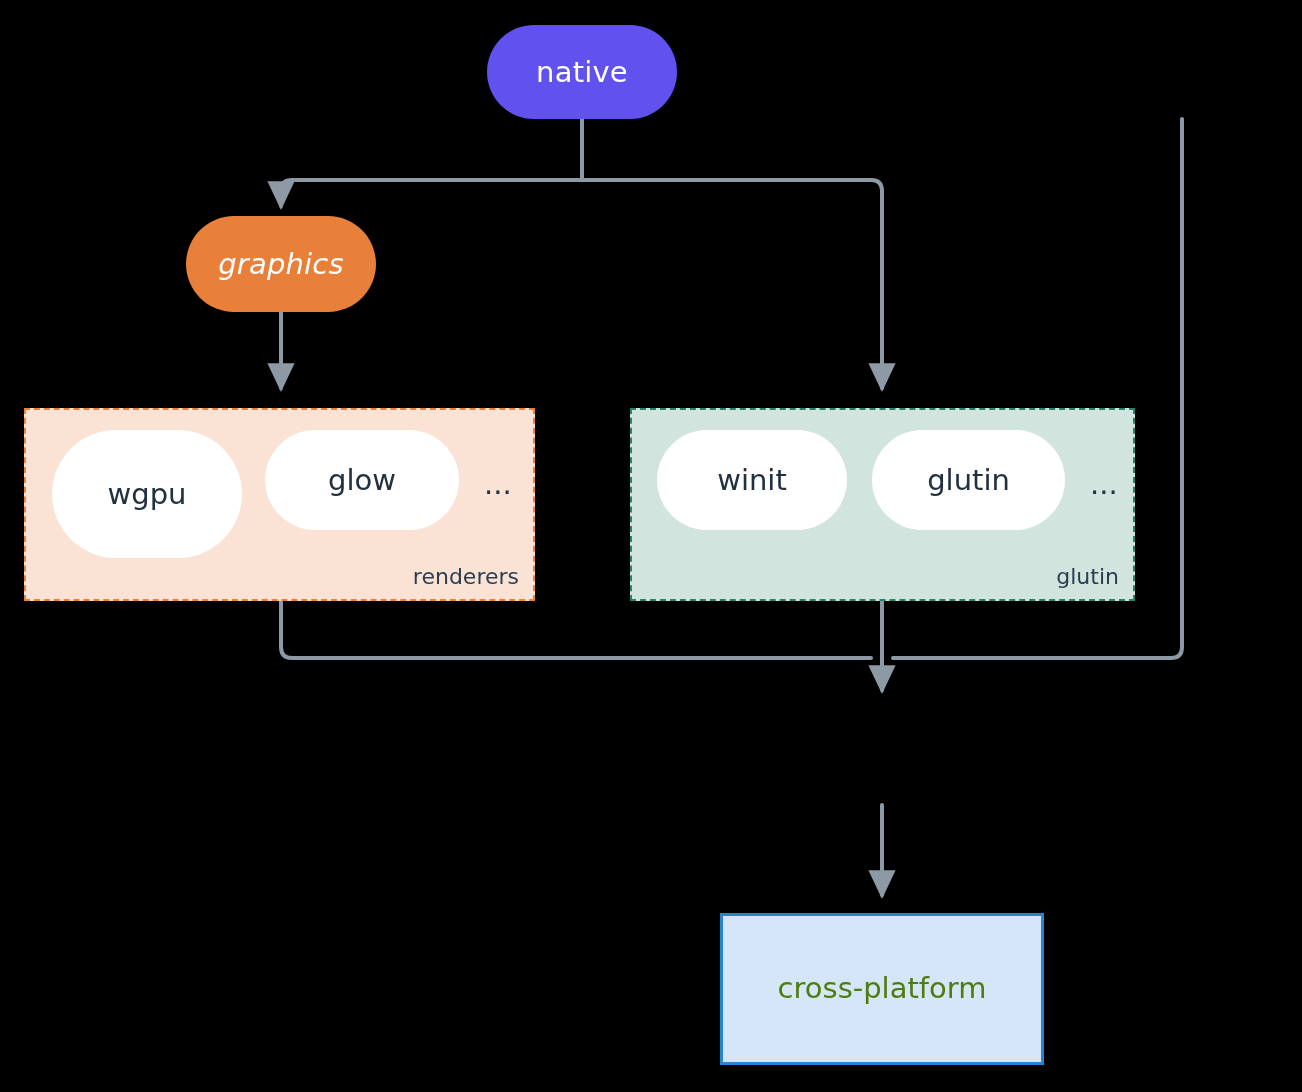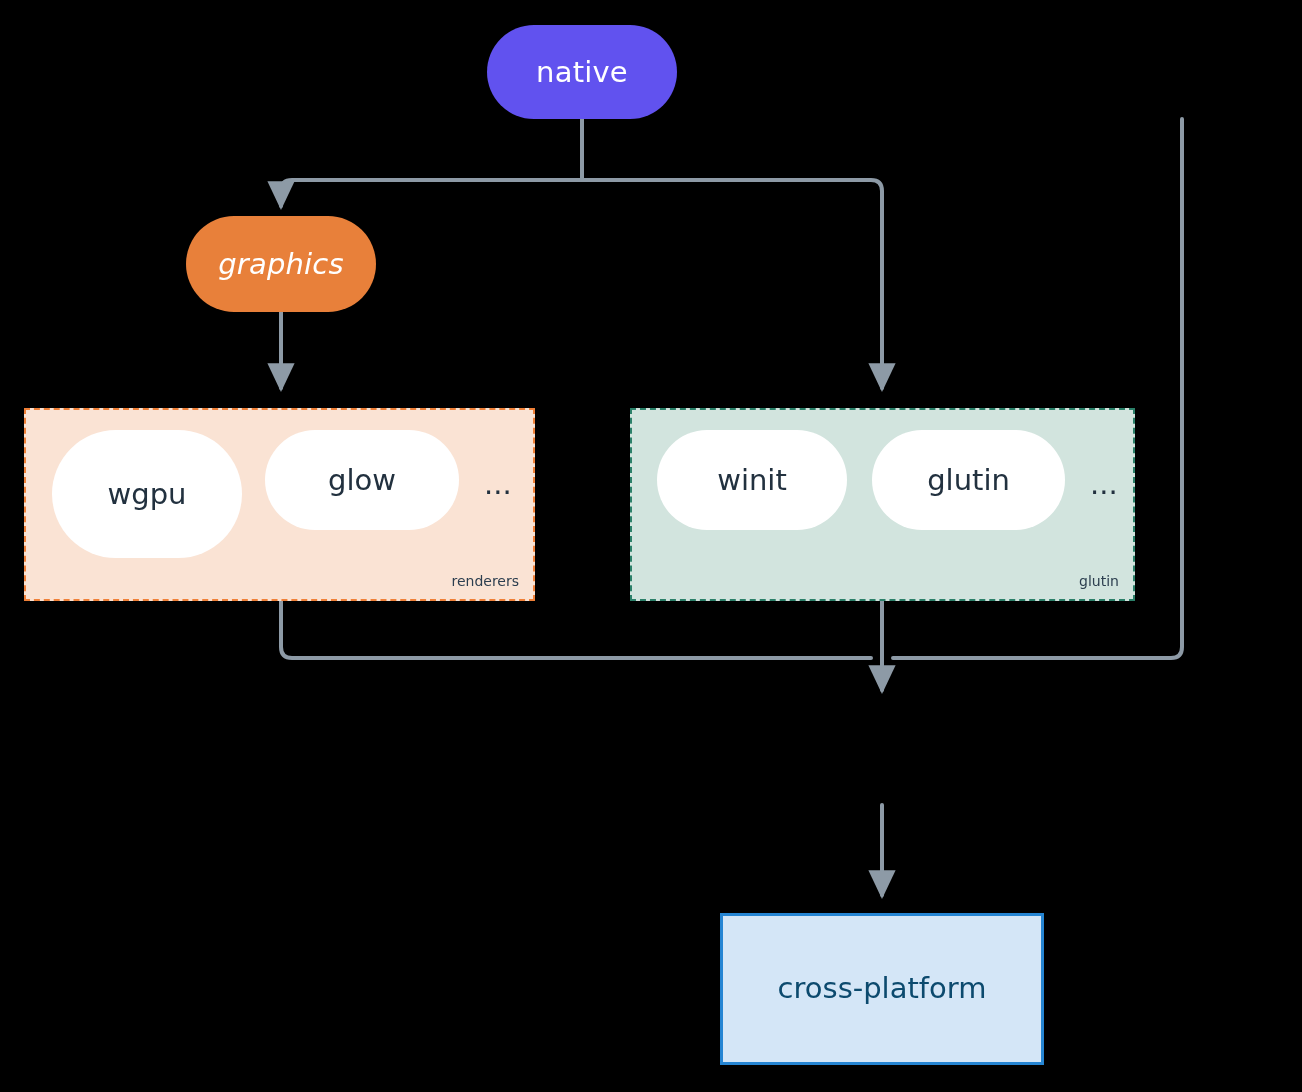--- a/index.html
+++ b/index.html
@@ -68,21 +68,21 @@
   }
   .group-shells {
     left: 630px; top: 408px; width: 505px; height: 193px;
     background: #d2e4de;
     border: 2px dashed #2b8069;
   }
   .group-label {
     position: absolute;
     right: 14px;
     bottom: 10px;
-    font-size: 14px;
+    font-size: 22px;
     color: #2c3e4f;
     white-space: nowrap;
   }
   .leaf-pill {
     position: absolute;
     display: flex;
     align-items: center;
     justify-content: center;
     background: #ffffff;
     border-radius: 999px;
@@ -101,21 +101,21 @@
   .app-box {
     position: absolute;
     left: 720px; top: 913px; width: 324px; height: 152px;
     background: #d4e6f7;
     border: 3px solid #2585d3;
     box-sizing: border-box;
     display: flex;
     flex-direction: column;
     align-items: center;
     justify-content: center;
-    color: #0c4a6e;
+    color: #4d7c0f;
     font-size: 29px;
     line-height: 1.72;
     text-align: center;
   }
 </style>
 </head>
 <body>
 
 <div id="diagram-root">
 

